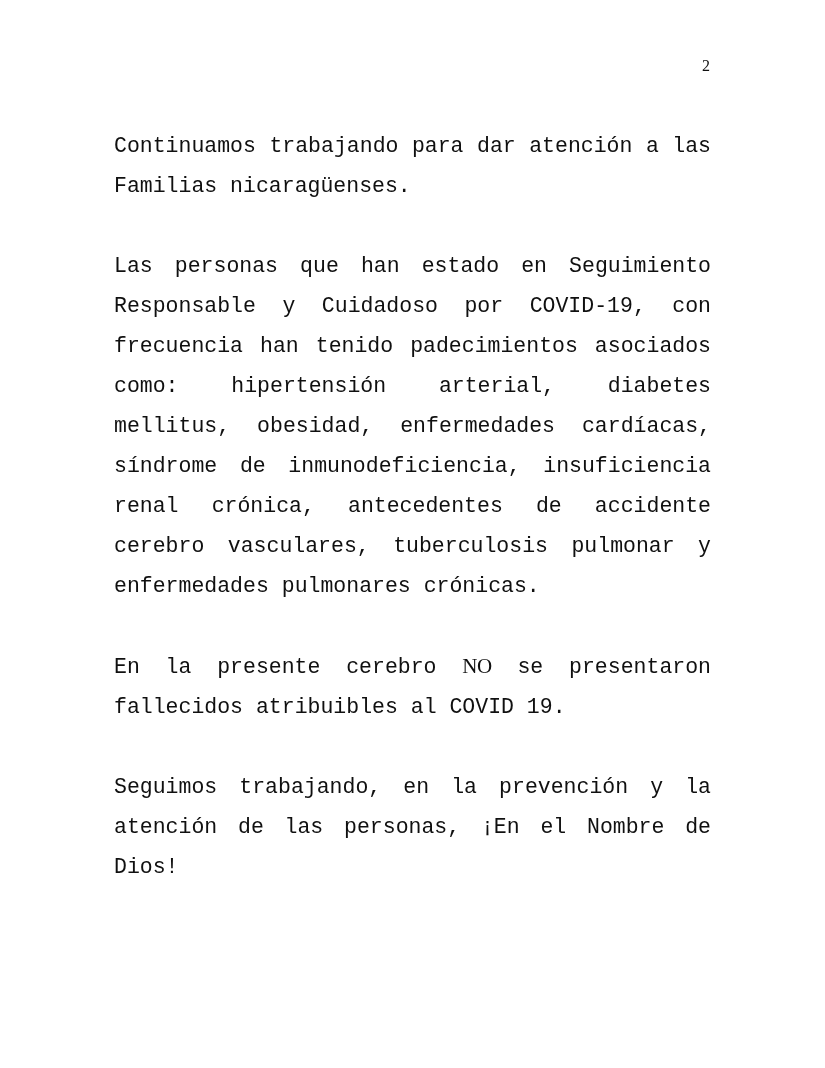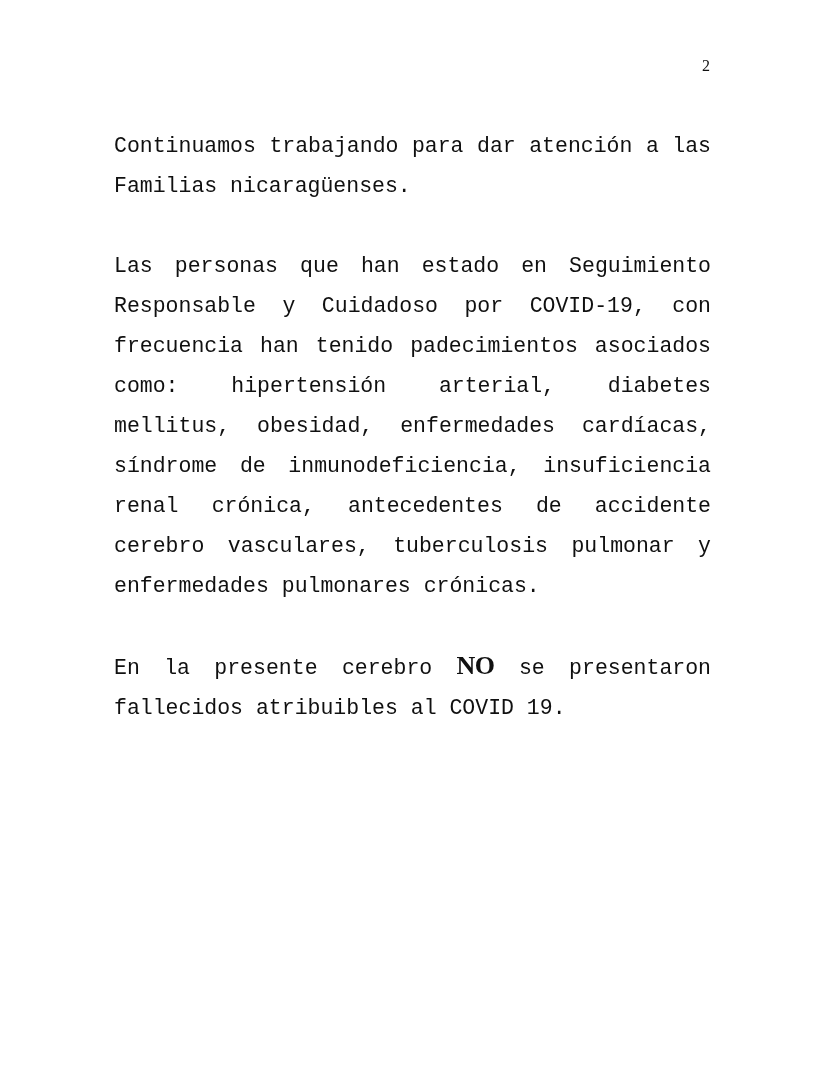--- a/index.html
+++ b/index.html
@@ -43,37 +43,38 @@
     margin: 0 0 40px 0;
     letter-spacing: 0px;
     word-spacing: 0px;
     -webkit-font-smoothing: antialiased;
   }
   .para:last-child {
     margin-bottom: 0;
   }
   .emph-no {
     font-family: "Liberation Serif", "DejaVu Serif", serif;
-    font-weight: bold;
-    font-size: 26px;
+    font-weight: normal;
+    font-size: 21px;
     letter-spacing: -0.5px;
   }
 </style>
 </head>
 <body>
 
 <div class="page">
 
   <div class="page-number">2</div>
 
   <div class="body-area">
 
     <p class="para">Continuamos trabajando para dar atención a las Familias nicaragüenses.</p>
 
     <p class="para">Las personas que han estado en Seguimiento Responsable y Cuidadoso por COVID-19, con frecuencia han tenido padecimientos asociados como: hipertensión arterial, diabetes mellitus, obesidad, enfermedades cardíacas, síndrome de inmunodeficiencia, insuficiencia renal crónica, antecedentes de accidente cerebro vasculares, tuberculosis pulmonar y enfermedades pulmonares crónicas.</p>
 
     <p class="para"><span>En la presente cerebro </span><span class="emph-no">NO</span><span> se presentaron fallecidos atribuibles al COVID 19.</span></p>
 
 
+    <p class="para">Seguimos trabajando, en la prevención y la atención de las personas, ¡En el Nombre de Dios!</p>
 
   </div>
 
 </div>
 
 </body></html>

